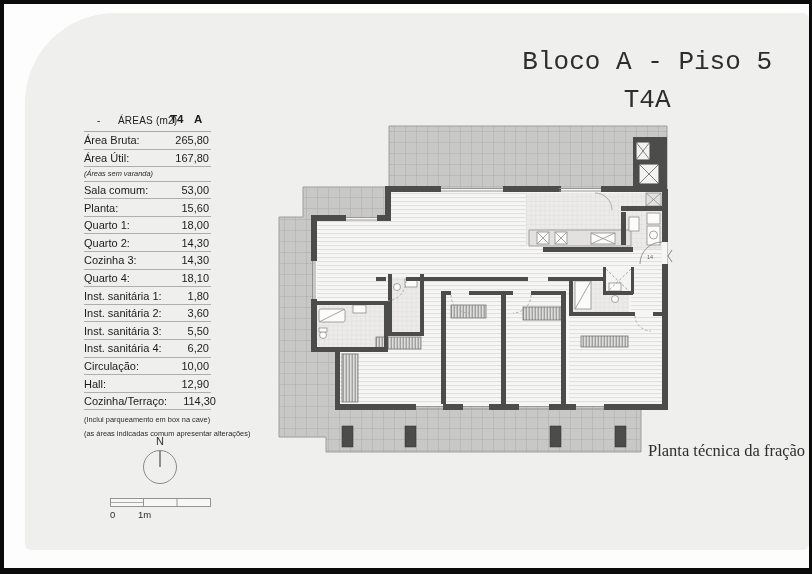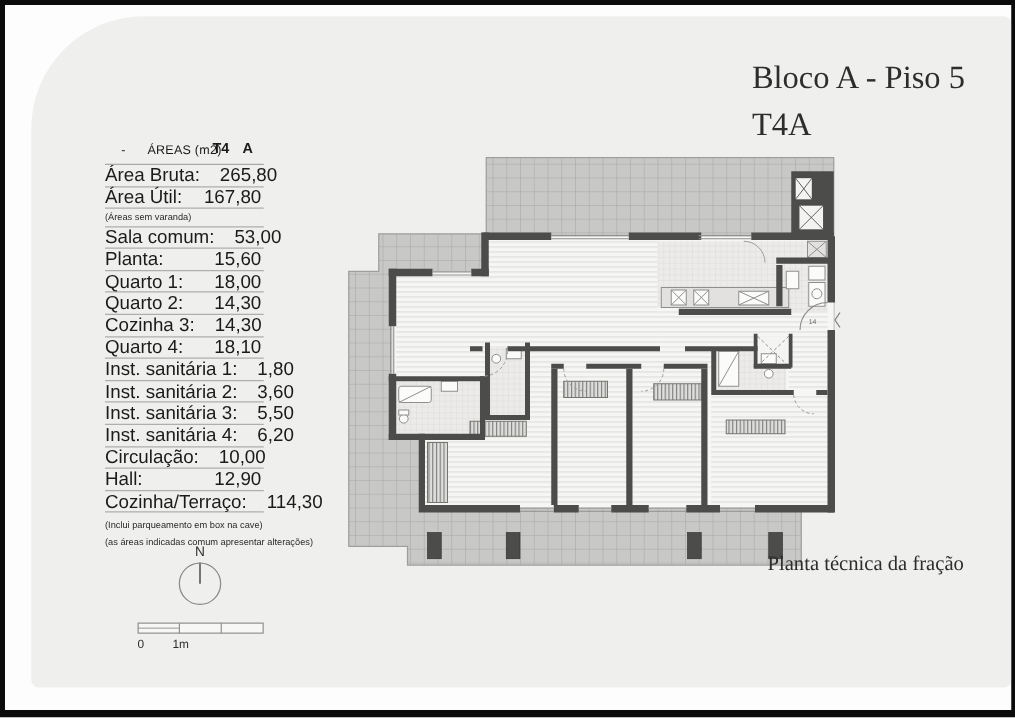--- a/index.html
+++ b/index.html
@@ -10,29 +10,29 @@
   .panel{position:absolute;left:21px;top:9px;right:0;bottom:18px;
     background:#efefee;border-radius:90px 6px 6px 6px;}
   
   .areas{position:absolute;left:59px;top:99px;width:127px;color:#1b1b1b;}
   .ahead{position:relative;height:19px;border-bottom:1px solid #a8a8a6;font-size:10px;}
   .ahead .dash{position:absolute;left:13px;top:3px;}
   .ahead .ttl{position:absolute;left:22px;top:3px;letter-spacing:.2px;margin-left:12px;}
   .ahead .t4{position:absolute;left:86px;top:1px;font-size:11.5px;font-weight:bold;}
   .ahead .fa{position:absolute;left:110px;top:1px;font-size:11.5px;font-weight:bold;}
   .arow{display:flex;justify-content:space-between;align-items:center;height:16.6px;
-    border-bottom:1px solid #aeaeac;font-size:15px;}
+    border-bottom:1px solid #aeaeac;font-size:11px;}
   .arow .alabel{white-space:nowrap;}
   .arow .avalue{padding-right:2px;margin-left:16px;}
-  .arow.anote{font-size:7.4px;height:13.5px;color:#2a2a2a;}
+  .arow.anote{font-size:7.4px;height:13.5px;color:#2a2a2a;font-style:italic;}
   .anotes{margin-top:3px;font-size:7.4px;line-height:13.5px;color:#2a2a2a;white-space:nowrap;}
   
-  .titles{position:absolute;right:37px;top:30px;text-align:left;
-    font-family:Liberation Serif, serif;color:#2d2d2d;line-height:38px;font-size:26px;}
-  .caption{position:absolute;left:589px;top:428px;font-family:"Liberation Serif",serif;
+  .titles{position:absolute;right:37px;top:30px;text-align:center;
+    font-family:Liberation Mono, monospace;color:#2d2d2d;line-height:38px;font-size:26px;}
+  .caption{position:absolute;left:623px;top:428px;font-family:"Liberation Serif",serif;
     font-size:16.5px;color:#2d2d2d;}
   .planbox{position:absolute;left:248px;top:96px;width:400px;height:350px;}
   .compass{position:absolute;left:108px;top:418px;}
   .scalebar{position:absolute;left:83px;top:484px;}
 </style>
 </head>
 <body>
 
 <div class="frame">
   <div class="panel">

